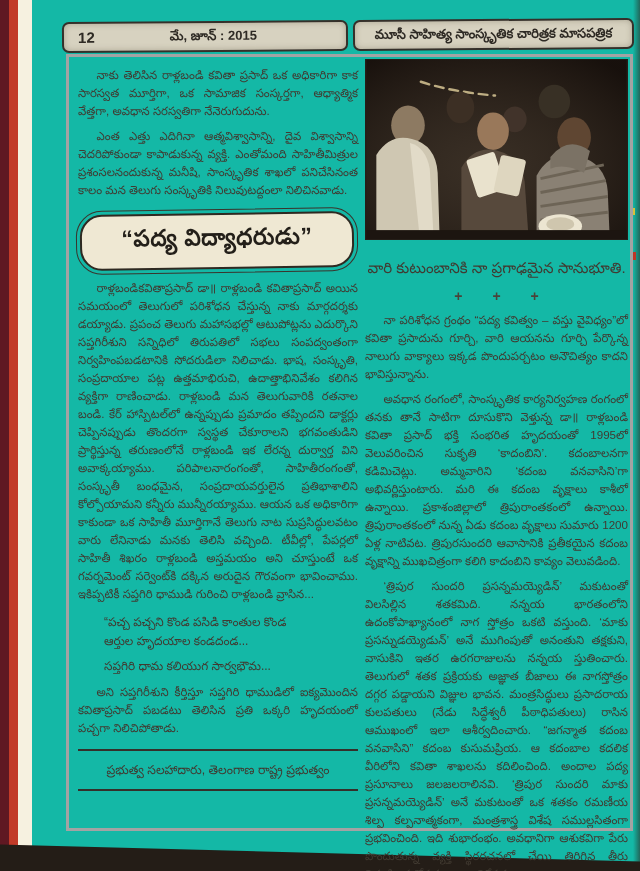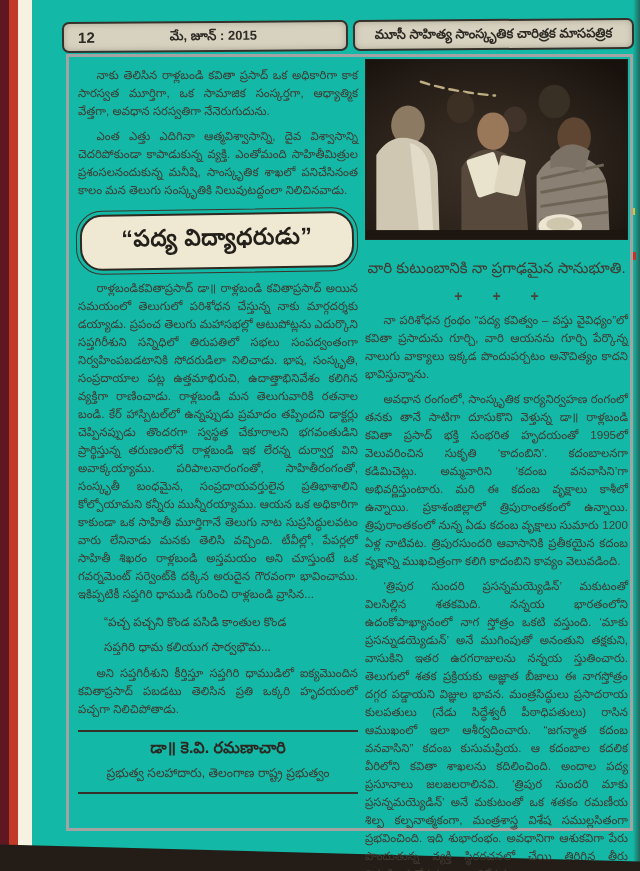--- a/index.html
+++ b/index.html
@@ -92,28 +92,28 @@
       <p class="body">ఎంత ఎత్తు ఎదిగినా ఆత్మవిశ్వాసాన్ని, దైవ విశ్వాసాన్ని చెదరిపోకుండా కాపాడుకున్న వ్యక్తి. ఎంతోమంది సాహితీమిత్రుల ప్రశంసలనందుకున్న మనీషి, సాంస్కృతిక శాఖలో పనిచేసినంత కాలం మన తెలుగు సంస్కృతికి నిలువుటద్దంలా నిలిచినవాడు.</p>
 
       <div class="headline-wrap">
         <div class="headline-box">“పద్య విద్యాధరుడు”</div>
       </div>
 
       <p class="body">రాళ్లబండికవితాప్రసాద్ డా॥ రాళ్లబండి కవితాప్రసాద్ అయిన సమయంలో తెలుగులో పరిశోధన చేస్తున్న నాకు మార్గదర్శకు డయ్యాడు. ప్రపంచ తెలుగు మహాసభల్లో ఆటుపోట్లను ఎదుర్కొని సప్తగిరీశుని సన్నిధిలో తిరుపతిలో సభలు సంపద్వంతంగా నిర్వహింపబడటానికి సోదరుడిలా నిలిచాడు. భాష, సంస్కృతి, సంప్రదాయాల పట్ల ఉత్తమాభిరుచి, ఉదాత్తాభినివేశం కలిగిన వ్యక్తిగా రాణించాడు. రాళ్లబండి మన తెలుగువారికి రతనాల బండి. కేర్ హాస్పిటల్‌లో ఉన్నప్పుడు ప్రమాదం తప్పిందని డాక్టర్లు చెప్పినప్పుడు తొందరగా స్వస్థత చేకూరాలని భగవంతుడిని ప్రార్థిస్తున్న తరుణంలోనే రాళ్లబండి ఇక లేరన్న దుర్వార్త విని అవాక్కయ్యాము. పరిపాలనారంగంతో, సాహితీరంగంతో, సంస్కృతీ బంధమైన, సంప్రదాయవర్తులైన ప్రతిభాశాలిని కోల్పోయామని కన్నీరు మున్నీరయ్యాము. ఆయన ఒక అధికారిగా కాకుండా ఒక సాహితీ మూర్తిగానే తెలుగు నాట సుప్రసిద్ధులవటం వారు లేనినాడు మనకు తెలిసి వచ్చింది. టీవీల్లో, పేపర్లలో సాహితీ శిఖరం రాళ్లబండి అస్తమయం అని చూస్తుంటే ఒక గవర్నమెంట్ సర్వెంట్‌కి దక్కిన అరుదైన గౌరవంగా భావించాము. ఇకిప్పటికీ సప్తగిరి ధాముడి గురించి రాళ్లబండి వ్రాసిన...</p>
 
       <div class="verse">
         <div>“పచ్చ పచ్చని కొండ పసిడి కాంతుల కొండ</div>
+        <div>ఆర్తుల హృదయాల కండదండ...</div>
         <div style="height:6px"></div>
         <div>సప్తగిరి ధామ కలియుగ సార్వభౌమ...</div>
       </div>
 
       <p class="body">అని సప్తగిరీశుని కీర్తిస్తూ సప్తగిరి ధాముడిలో ఐక్యమొందిన కవితాప్రసాద్ పబడటు తెలిసిన ప్రతి ఒక్కరి హృదయంలో పచ్చగా నిలిచిపోతాడు.</p>
 
       <div class="signature">
-        <div class="sig-name">డా॥ కె.వి. రమణాచారి</div>
         <div class="sig-role">ప్రభుత్వ సలహాదారు, తెలంగాణ రాష్ట్ర ప్రభుత్వం</div>
       </div>
     </div>
 
     <div class="col-right">
 
       <svg class="photo" viewBox="0 0 263 181" xmlns="http://www.w3.org/2000/svg">
         <rect width="263" height="181" fill="#251e18"></rect>
         <rect width="263" height="181" fill="url(#vg)"></rect>
         <defs>

